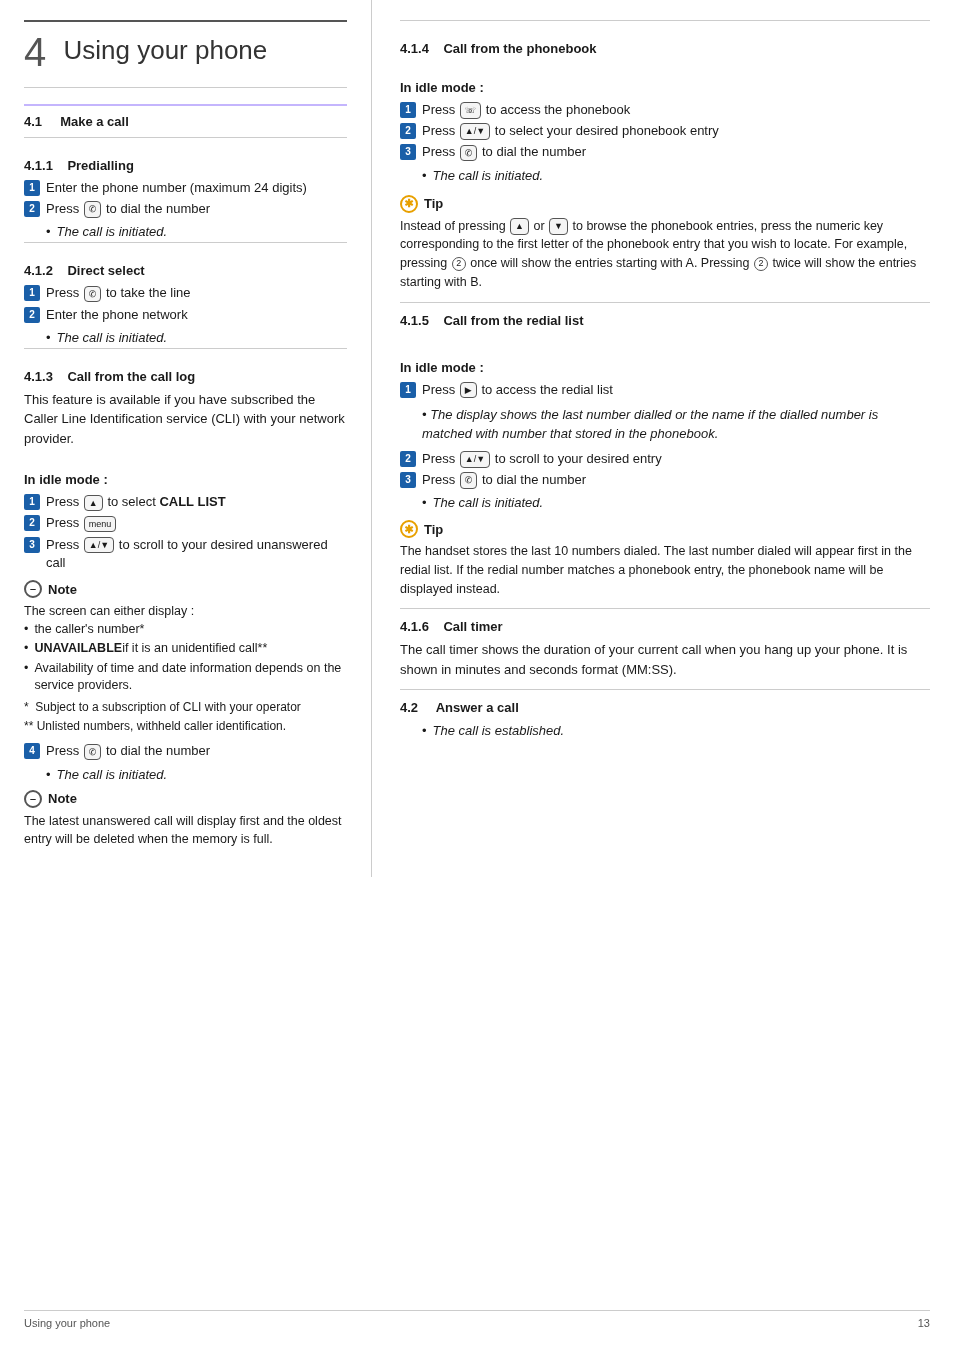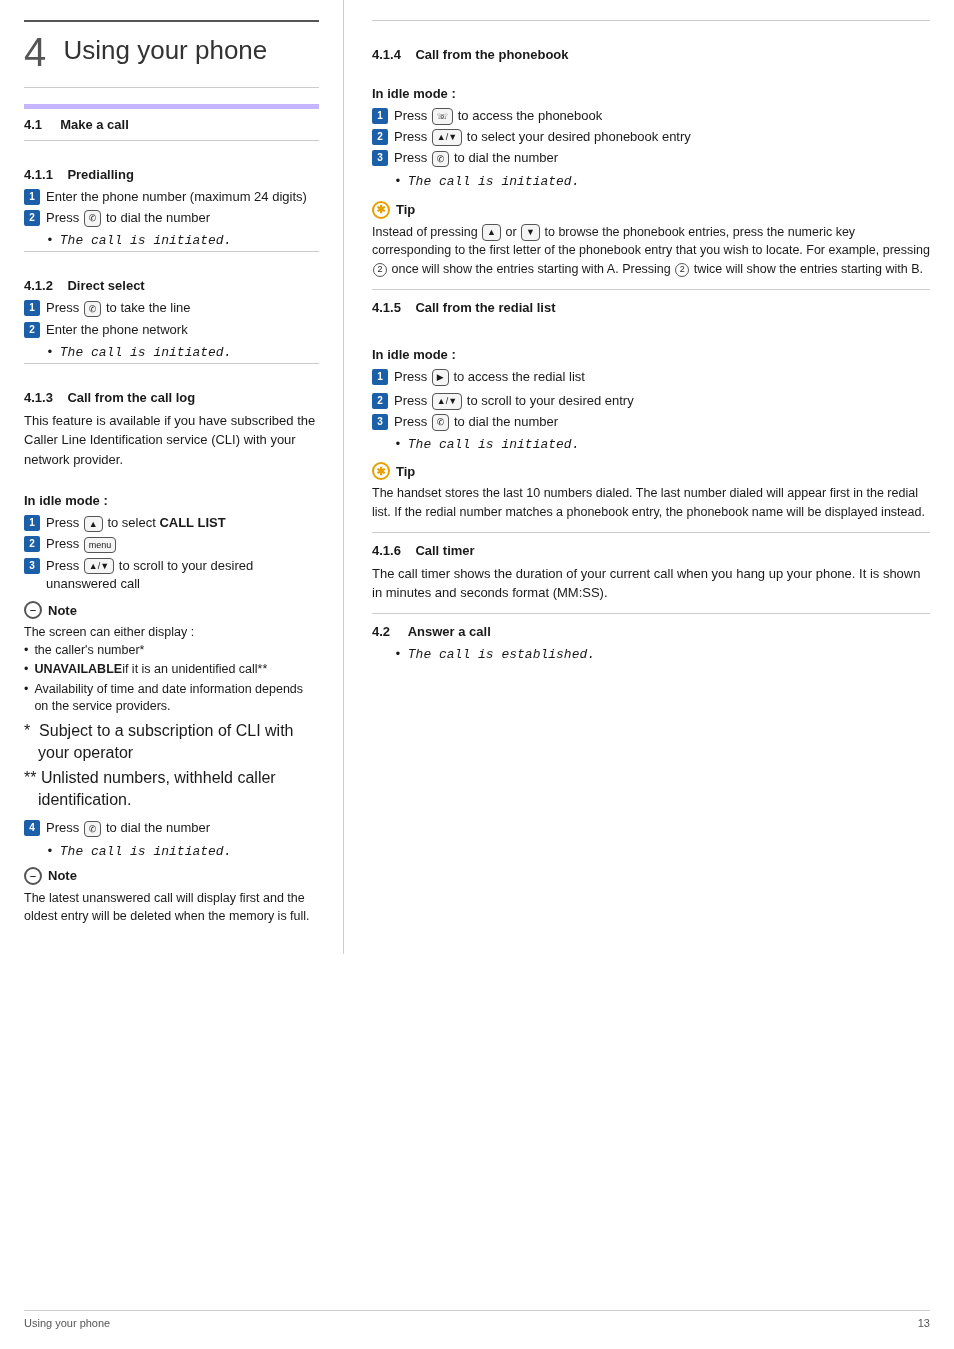--- a/index.html
+++ b/index.html
@@ -5,21 +5,21 @@
     * { margin: 0; padding: 0; box-sizing: border-box; }
     body {
       font-family: Arial, Helvetica, sans-serif;
       font-size: 13px;
       color: #1a1a1a;
       background: #fff;
       width: 954px;
       min-height: 1349px;
     }
     .left-col {
-      width: 344px;
+      width: 372px;
       padding: 20px 24px 20px 24px;
       border-right: 1px solid #ccc;
       flex-shrink: 0;
     }
     .right-col {
       flex: 1;
       padding: 20px 24px 20px 28px;
     }
     .chapter-heading {
       font-size: 26px;
@@ -35,21 +35,21 @@
       font-size: 40px;
       font-weight: 200;
       margin-right: 10px;
       vertical-align: middle;
       color: #555;
     }
     .section-title {
       font-size: 13px;
       font-weight: bold;
       margin-bottom: 8px;
-      border-top: 5px solid #c4b5fd;
+      border-top: 2px solid #c4b5fd;
       padding-top: 8px;
     }
     .subsection-num {
       font-weight: bold;
     }
     .step-list {
       list-style: none;
       margin-bottom: 6px;
     }
     .step-list li {
@@ -77,21 +77,20 @@
     .step-content {
       flex: 1;
     }
     .bullet-item {
       display: flex;
       align-items: flex-start;
       margin-bottom: 3px;
       font-size: 13px;
       font-style: italic;
       padding-left: 22px;
-      font-family: Liberation Mono, monospace;
     }
     .bullet-item::before {
       content: "•";
       margin-right: 6px;
       font-style: normal;
     }
     .note-box {
       margin: 8px 0;
     }
     .note-header {
@@ -178,21 +177,21 @@
       line-height: 1.5;
       margin-bottom: 6px;
     }
     .idle-mode-label {
       font-weight: bold;
       font-size: 13px;
       margin-top: 24px;
       margin-bottom: 6px;
     }
     .footnote-item {
-      font-size: 16px;
+      font-size: 12px;
       line-height: 1.4;
       margin-bottom: 2px;
       padding-left: 14px;
       text-indent: -14px;
     }
     .footer {
       position: absolute;
       bottom: 20px;
       left: 24px;
       right: 24px;
@@ -207,21 +206,21 @@
       position: relative;
       width: 954px;
       min-height: 1349px;
     }
     .content-area {
       display: flex;
       width: 954px;
       padding-bottom: 40px;
     }
     .subsection-header {
-      padding-top: 26px;
+      padding-top: 20px;
       border-top: 1px solid #ccc;
       margin-bottom: 6px;
     }
     .num-circle {
       display: inline-flex;
       align-items: center;
       justify-content: center;
       width: 14px;
       height: 14px;
       border: 1.5px solid #555;
@@ -379,20 +378,23 @@
         <span class="subsection-num">Call from the redial list</span>
       </div>
       <div style="height:8px;"></div>
       <div class="idle-mode-label">In idle mode :</div>
       <ul class="step-list">
         <li>
           <span class="step-num">1</span>
           <span class="step-content">Press <span class="key-icon">▶</span> to access the redial list</span>
         </li>
       </ul>
+      <div style="padding-left:22px; font-size:13px; font-style:italic; margin-bottom:6px; line-height:1.5;">
+        • <em>The display shows the last number dialled or the name if the dialled number is matched with number that stored in the phonebook.</em>
+      </div>
       <ul class="step-list">
         <li>
           <span class="step-num">2</span>
           <span class="step-content">Press <span class="key-icon">▲/▼</span> to scroll to your desired entry</span>
         </li>
         <li>
           <span class="step-num">3</span>
           <span class="step-content">Press <span class="key-icon">✆</span> to dial the number</span>
         </li>
       </ul>

